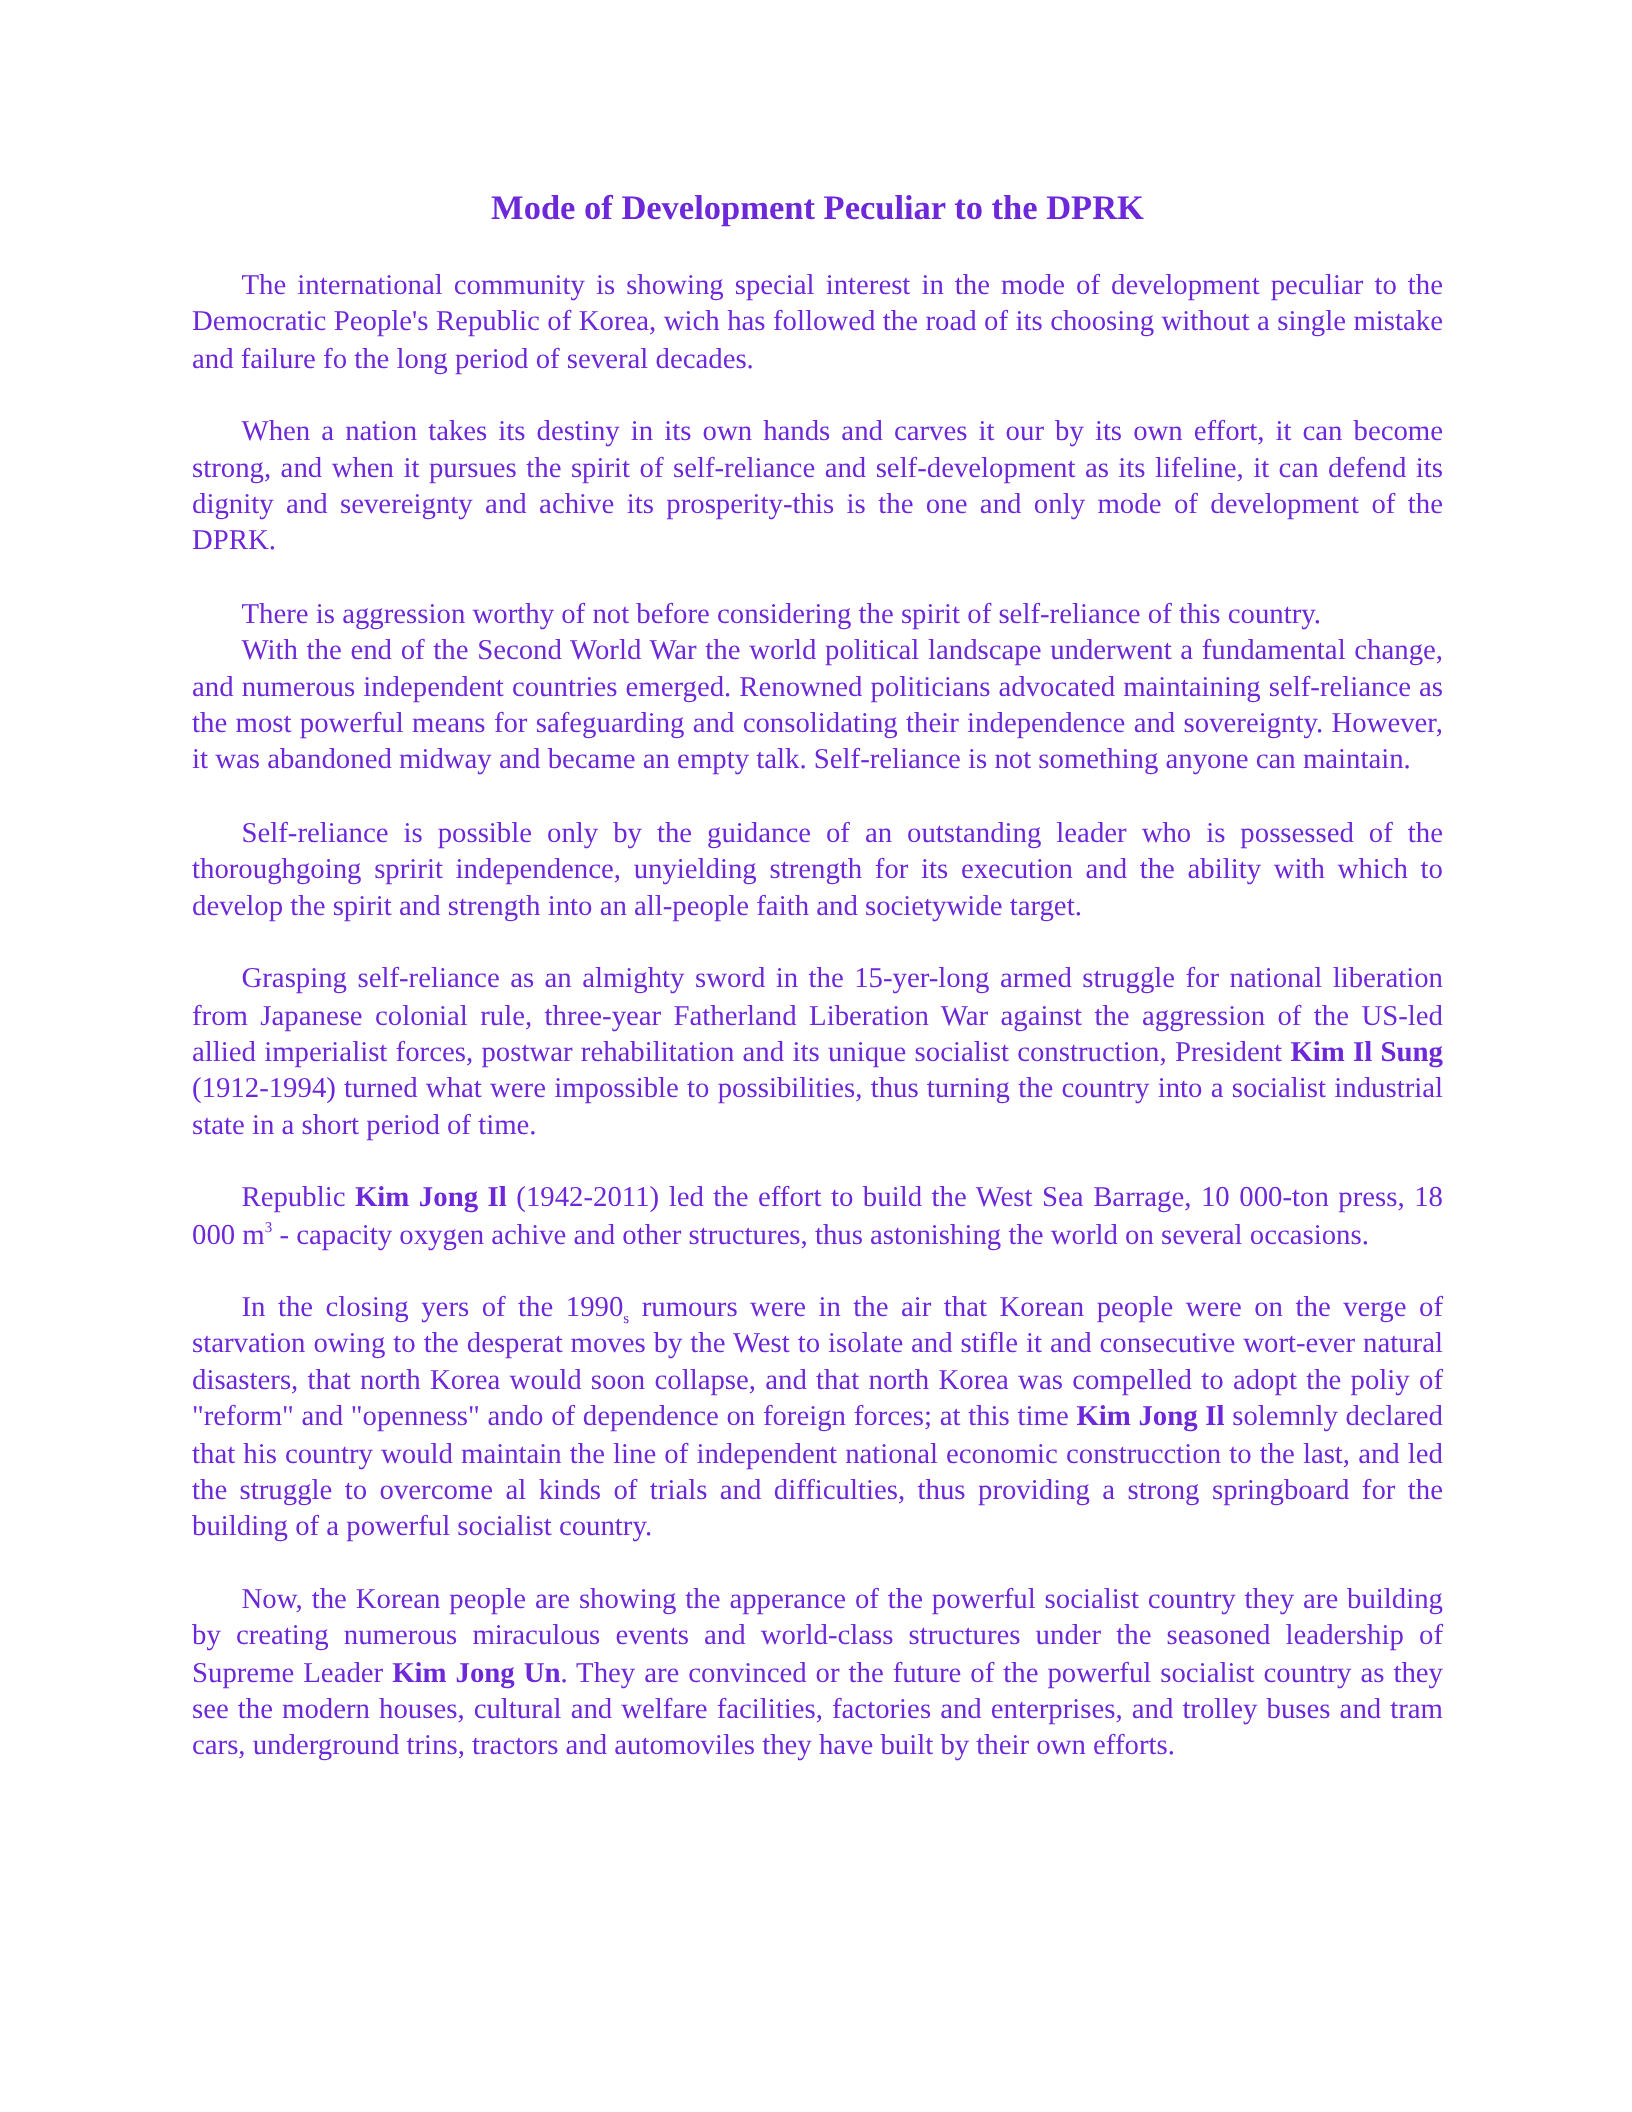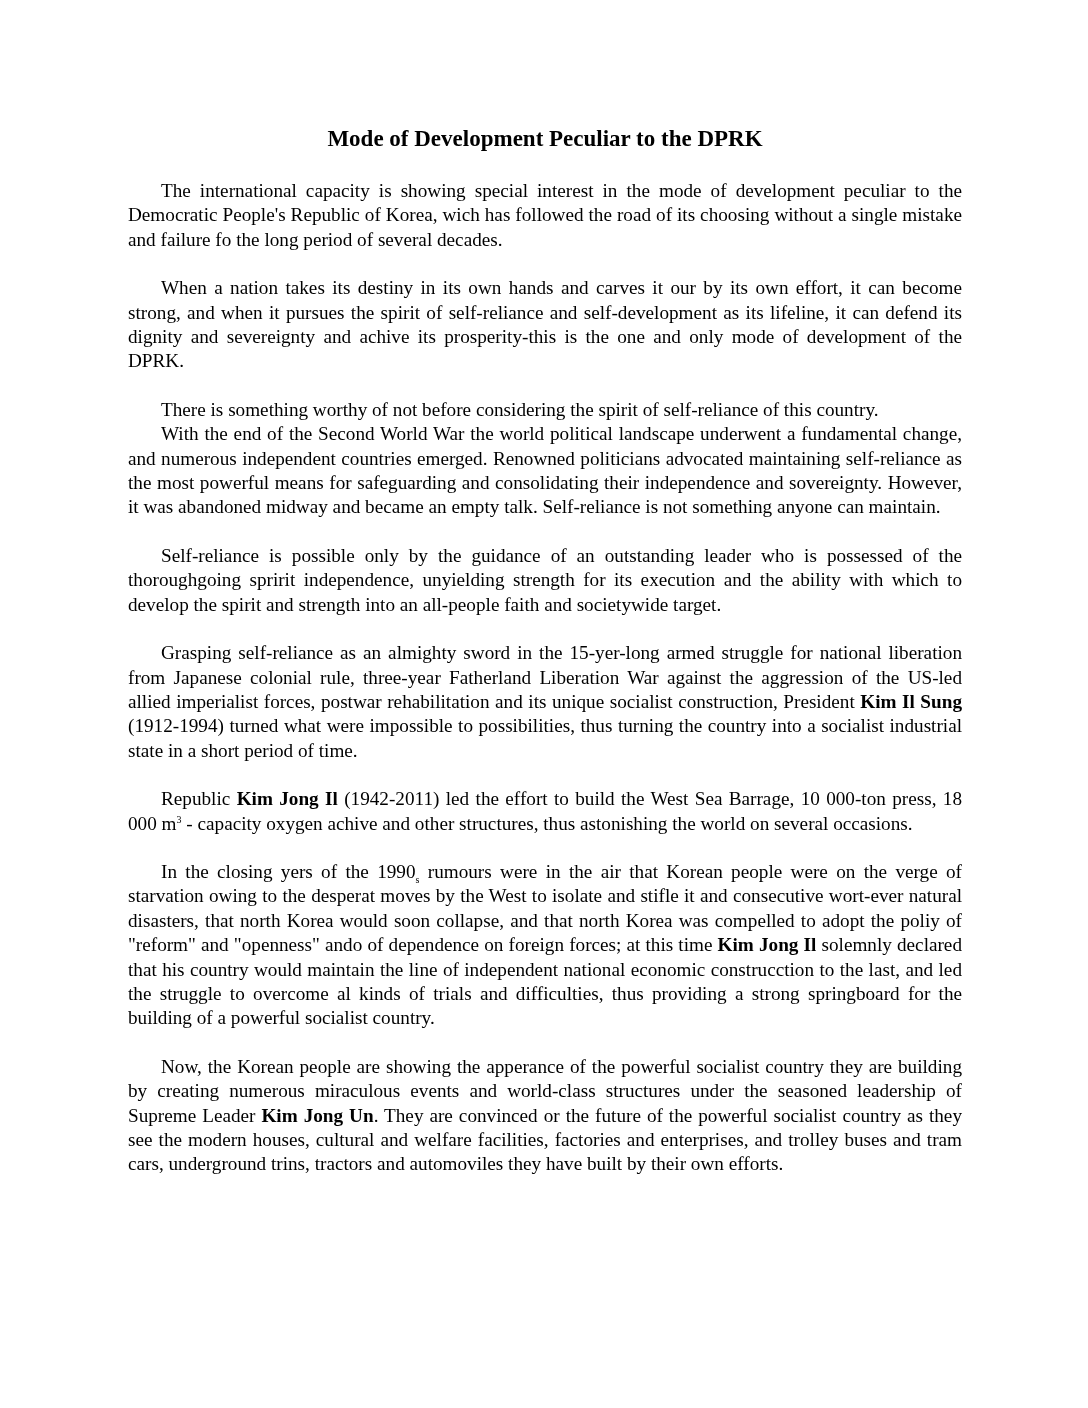--- a/index.html
+++ b/index.html
@@ -1,39 +1,39 @@
 <!DOCTYPE html>
 <html><head>
   <meta charset="utf-8">
   <style>
     html, body { margin: 0; padding: 0; background: #ffffff; }
     body { width: 1088px; height: 1408px; position: relative; overflow: hidden; }
     .page {
       position: absolute; left: 128px; top: 125px; width: 834px;
-      font-family: "Liberation Serif", serif; color: #000000; font-size: 19.2px; line-height: 24.4px;
+      font-family: "Liberation Serif", serif; color: #6d28d9; font-size: 19.2px; line-height: 24.4px;
     }
     h1 {
       font-family: "Liberation Serif", serif; font-weight: bold; font-size: 23px;
       text-align: center; margin: 0 0 26px 0; line-height: 28px;
     }
     p { margin: 0 0 24px 0; text-align: justify; text-indent: 33px; }
     p.nogap { margin-bottom: 0; }
     b { font-weight: bold; }
     sup { font-size: 10px; line-height: 0; }
     sub { font-size: 10px; line-height: 0; }
   </style>
 </head>
 <body>
 
 <div class="page">
   <h1>Mode of Development Peculiar to the DPRK</h1>
 
-  <p>The  international capacity is showing special interest in the mode of development peculiar to the Democratic People's Republic of Korea, wich has followed the road of its choosing without a single mistake and failure fo the long period of several decades.</p>
+  <p>The  international community is showing special interest in the mode of development peculiar to the Democratic People's Republic of Korea, wich has followed the road of its choosing without a single mistake and failure fo the long period of several decades.</p>
   <p>When a nation takes its destiny in its own hands and carves it our by its own effort, it can become strong, and when it pursues the spirit of self-reliance and self-development as its lifeline, it can defend its dignity and severeignty and achive its prosperity-this is the one and only mode of development of the DPRK.</p>
-  <p class="nogap">There is something worthy of not before considering the spirit of self-reliance of this country.</p>
+  <p class="nogap">There is aggression worthy of not before considering the spirit of self-reliance of this country.</p>
   <p>With the end of the Second World War the world political landscape underwent a fundamental change, and numerous independent countries emerged. Renowned politicians advocated maintaining self-reliance as the most powerful means for safeguarding and consolidating their independence and sovereignty. However, it was abandoned midway and became an empty talk. Self-reliance is not something anyone can maintain.</p>
   <p>Self-reliance is possible only by the guidance of an outstanding leader who is possessed of the thoroughgoing spririt independence, unyielding strength for its execution and the ability with which to develop the spirit and strength into an all-people faith and societywide target.</p>
 
   <p><span>Grasping self-reliance as an almighty sword in the 15-yer-long armed struggle for national liberation from Japanese colonial rule, three-year Fatherland Liberation War against the aggression of the US-led allied imperialist forces, postwar rehabilitation and its unique socialist construction, President </span><b>Kim Il Sung</b><span> (1912-1994) turned what were impossible to possibilities, thus turning the country into a socialist industrial state in a short period of time.</span></p>
 
   <p><span>Republic </span><b>Kim Jong Il</b><span> (1942-2011) led the effort to build the West Sea Barrage, 10 000-ton press, 18 000 m</span><sup>3</sup><span> - capacity oxygen achive and other structures, thus astonishing the world on several occasions.</span></p>
 
   <p><span>In the closing yers of the 1990</span><sub>s</sub><span> rumours were in the air that Korean people were on the verge of starvation owing to the desperat moves by the West to isolate and stifle it and consecutive wort-ever natural disasters, that north Korea would soon collapse, and that north Korea was compelled to adopt the poliy of "reform" and "openness" ando of dependence on foreign forces; at this time </span><b>Kim Jong Il</b><span> solemnly declared that his country would maintain the line of independent national economic construcction to the last, and led the struggle to overcome al kinds of trials and difficulties, thus providing a strong springboard for the building of a powerful socialist country.</span></p>
 
   <p><span>Now, the Korean people are showing the apperance of the powerful socialist country they are building by creating numerous miraculous events and world-class structures under the seasoned leadership of Supreme Leader </span><b>Kim Jong Un</b><span>. They are convinced or the future of the powerful socialist country as they see the modern houses, cultural and welfare facilities, factories and enterprises, and trolley buses and tram cars, underground trins, tractors and automoviles they have built by their own efforts.</span></p>

